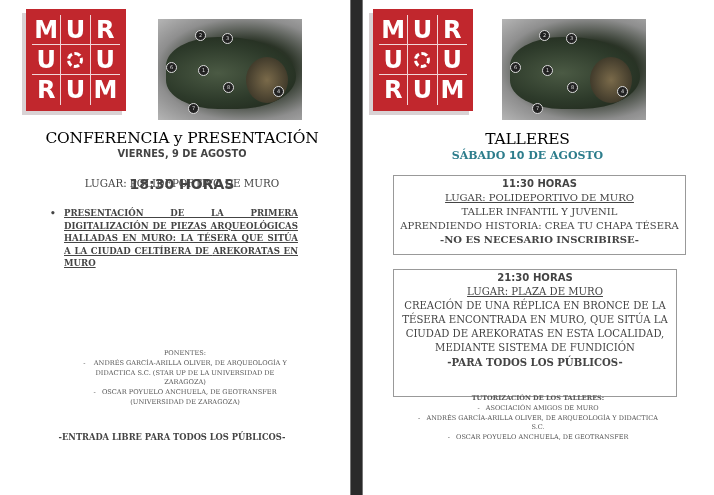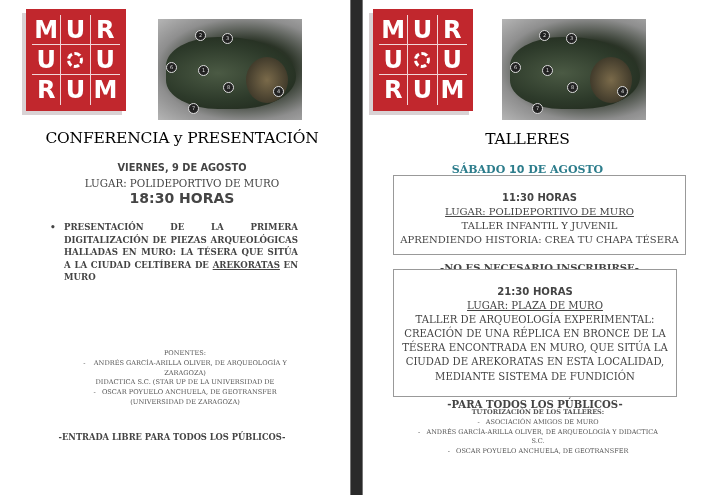--- a/index.html
+++ b/index.html
@@ -59,21 +59,21 @@
   }
   
   .title {
     position: absolute; left: 0; right: 0; text-align: center; color: #000000;
     font-size: 15.5px; letter-spacing: -0.2px; white-space: nowrap;
   }
   .center-line {
     position: absolute; left: 0; right: 0; text-align: center; white-space: nowrap;
     font-size: 10.5px; color: #444;
   }
-  .bold { font-weight: bold; margin-top: 14px; }
+  .bold { font-weight: bold; }
   .sans { font-family: "DejaVu Sans", "Liberation Sans", sans-serif; }
   .teal { color: #2d7d8c; }
   .bullets {
     position: absolute; left: 50px; width: 248px; margin: 0; padding: 0; list-style: none;
   }
   .bullet {
     position: relative; font-size: 8.6px; font-weight: bold; line-height: 12.6px;
     text-align: justify; color: #444; padding-left: 14px;
   }
   .bullet::before {
@@ -124,28 +124,28 @@
     <div class="marker" style="left:115px; top:67px;">4</div>
     <div class="marker" style="left:30px; top:84px;">7</div>
   </div>
 
   <div class="title" style="top:129px; left:14px;">CONFERENCIA y PRESENTACIÓN</div>
   <div class="center-line bold sans" style="top:148px; left:14px; font-size:9.8px;">VIERNES, 9 DE AGOSTO</div>
   <div class="center-line bold sans" style="top:176px; left:14px; font-size:14px;text-align:center;">18:30 HORAS</div>
   <div class="center-line" style="top:177px; left:14px; font-size:10.3px;">LUGAR: POLIDEPORTIVO DE MURO</div>
 
   <ul class="bullets" style="top:207px;">
-    <li class="bullet" style="margin-top:14px;"><span>PRESENTACIÓN DE LA PRIMERA DIGITALIZACIÓN DE PIEZAS ARQUEOLÓGICAS HALLADAS EN MURO: LA TÉSERA QUE SITÚA A LA CIUDAD CELTÍBERA DE </span><span class="u">AREKORATAS</span><span> EN MURO</span></li>
+    <li class="bullet" style="text-decoration:underline;"><span>PRESENTACIÓN DE LA PRIMERA DIGITALIZACIÓN DE PIEZAS ARQUEOLÓGICAS HALLADAS EN MURO: LA TÉSERA QUE SITÚA A LA CIUDAD CELTÍBERA DE </span><span class="u">AREKORATAS</span><span> EN MURO</span></li>
   </ul>
 
   <div class="small-block" style="left:60px; width:250px; top:349px;">
     <div>PONENTES:</div>
     <div>-&nbsp;&nbsp;&nbsp;&nbsp;<span>ANDRÉS GARCÍA-ARILLA OLIVER, DE ARQUEOLOGÍA Y</span></div>
+    <div>DIDACTICA S.C. (STAR UP DE LA UNIVERSIDAD DE</div>
     <div>ZARAGOZA)</div>
-    <div>DIDACTICA S.C. (STAR UP DE LA UNIVERSIDAD DE</div>
     <div>-&nbsp;&nbsp;&nbsp;<span>OSCAR POYUELO ANCHUELA, DE GEOTRANSFER</span></div>
     <div>(UNIVERSIDAD DE ZARAGOZA)</div>
   </div>
 
   <div class="closing" style="top:432px; left:-6px;">-ENTRADA LIBRE PARA TODOS LOS PÚBLICOS-</div>
 </div>
 
 <div class="divider"></div>
 
 <div class="page page-right">
@@ -184,21 +184,20 @@
     <div class="box-line bold sans">11:30 HORAS</div>
     <div class="box-line u">LUGAR: POLIDEPORTIVO DE MURO</div>
     <div class="box-line">TALLER INFANTIL Y JUVENIL</div>
     <div class="box-line">APRENDIENDO HISTORIA: CREA TU CHAPA TÉSERA</div>
     <div class="box-line bold">-NO ES NECESARIO INSCRIBIRSE-</div>
   </div>
 
   <div class="box box2" style="left:30px; top:269px; width:284px; height:128px;">
     <div class="box-line bold sans">21:30 HORAS</div>
     <div class="box-line u">LUGAR: PLAZA DE MURO</div>
-    <div class="box-line">TALLER DE ARQUEOLOGÍA EXPERIMENTAL:</div>
     <div class="box-line">CREACIÓN DE UNA RÉPLICA EN BRONCE DE LA</div>
     <div class="box-line">TÉSERA ENCONTRADA EN MURO, QUE SITÚA LA</div>
     <div class="box-line">CIUDAD DE AREKORATAS EN ESTA LOCALIDAD,</div>
     <div class="box-line">MEDIANTE SISTEMA DE FUNDICIÓN</div>
     <div class="box-line bold">-PARA TODOS LOS PÚBLICOS-</div>
   </div>
 
   <div class="small-block" style="left:30px; width:290px; top:394px; font-size:6.5px;">
     <div class="bold">TUTORIZACIÓN DE LOS TALLERES:</div>
     <div>-&nbsp;&nbsp;&nbsp;<span>ASOCIACIÓN AMIGOS DE MURO</span></div>

